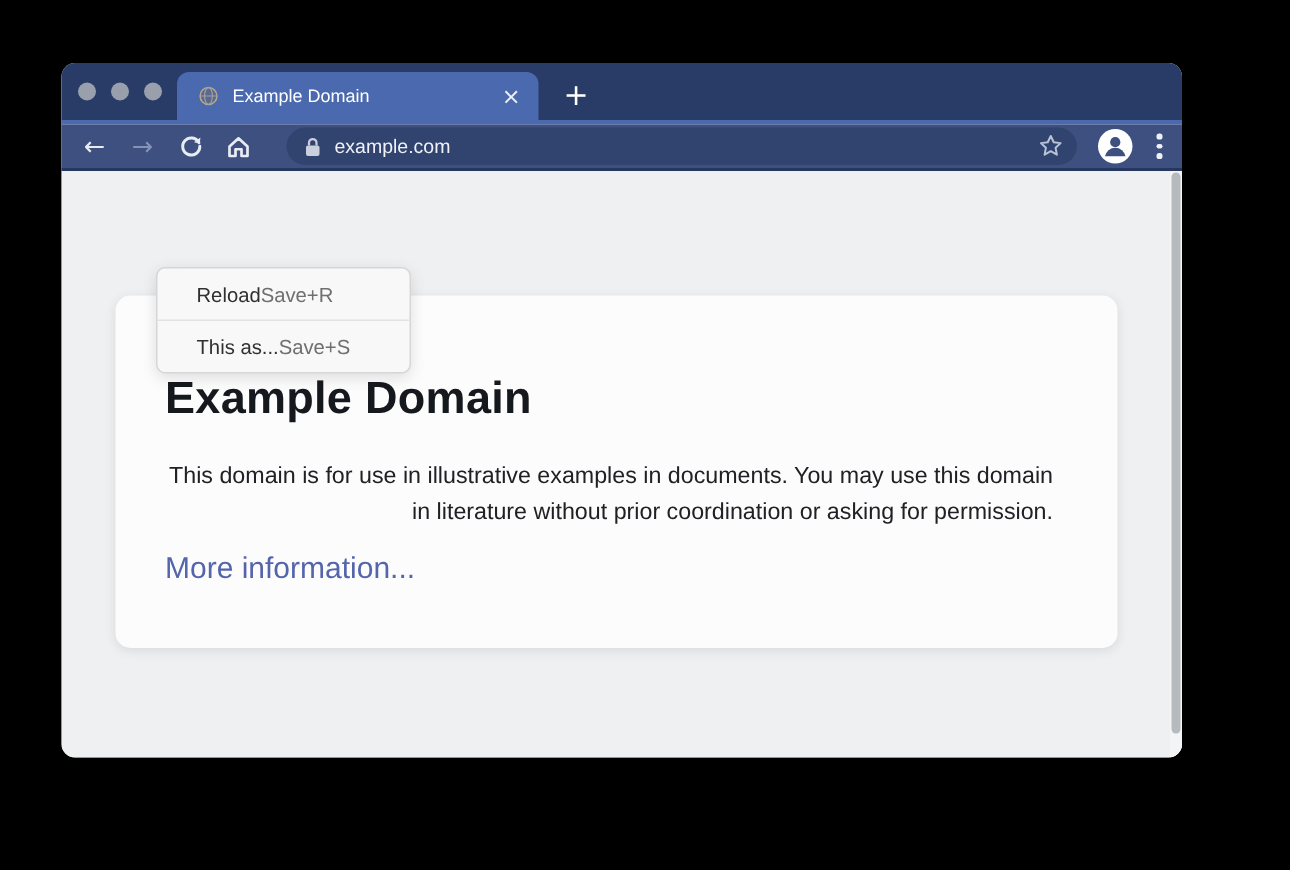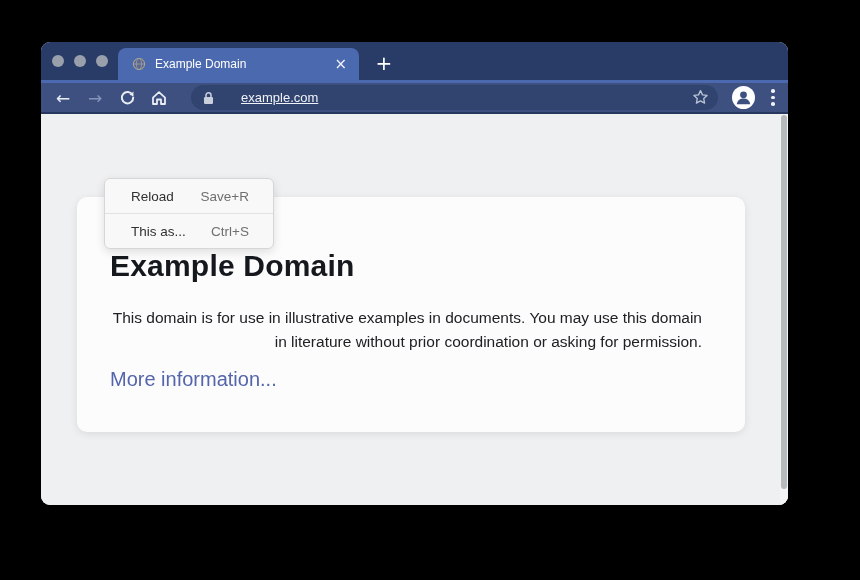--- a/index.html
+++ b/index.html
@@ -42,21 +42,21 @@
     width:24px;height:24px;margin-right:8px;flex:none;display:flex;
     align-items:center;justify-content:center;color:#e9ecf3;
     font-size:17px;font-family:"DejaVu Sans",sans-serif;
   }
   .nav-btn.dim{color:#8593b8;}
   .address-bar{
     margin-left:12px;width:527px;height:25px;background:var(--address-bar,#31446f);
     border-radius:13px;display:flex;align-items:center;padding:0 8px 0 12px;
     box-sizing:border-box;flex:none;
   }
-  .address-bar .url{color:#f0f2f7;font-size:13px;margin-left:27px;flex:1;text-decoration:underline;}
+  .address-bar .url{color:#f0f2f7;font-size:13px;margin-left:9px;flex:1;}
   .avatar-btn{margin-left:14px;width:23px;height:23px;border-radius:50%;background:#fff;
     display:flex;align-items:center;justify-content:center;flex:none;}
   .kebab{margin-left:13px;width:22px;display:flex;flex-direction:column;align-items:center;gap:3px;}
   .kebab i{width:3.5px;height:3.5px;border-radius:50%;background:#eef1f7;display:block;}
   
   .viewport{flex:1;position:relative;background:var(--viewport-bg,#eef0f1);overflow:hidden;}
   .scrollbar{position:absolute;right:0;top:0;width:8px;height:100%;background:#f3f4f5;}
   .scrollbar .thumb{position:absolute;left:1px;top:1px;width:6px;height:374px;background:#b7babd;border-radius:3px;}
   .card{
     position:absolute;left:36px;top:83px;width:668px;height:235px;background:#fcfcfd;
@@ -66,21 +66,21 @@
   .card h1{margin:0;font-size:30px;font-weight:700;color:#15181d;letter-spacing:.2px;}
   .card p{margin:23px 0 0 0;width:592px;font-size:15.5px;line-height:24px;color:#202124;text-align:right;}
   .card a{display:inline-block;margin-top:14px;font-size:20px;color:var(--link,#5565ab);text-decoration:none;}
   
   .context-menu{
     position:absolute;left:63px;top:64px;width:170px;background:#f8f8f8;
     border:1px solid #d6d6d6;border-radius:6px;box-shadow:0 3px 10px rgba(0,0,0,0.12);
     box-sizing:border-box;overflow:hidden;z-index:5;
   }
   .menu-item{
-    height:34px;display:flex;align-items:center;justify-content:space-between;
+    height:34px;display:flex;align-items:center;
     padding:0 24px 0 26px;font-size:13.5px;
   }
   .menu-item .label{color:#303030;}
   .menu-item .shortcut{color:#6f6f6f;}
   .menu-divider{height:1px;background:#e2e2e2;}
   svg{display:block;}
 </style>
 </head>
 <body>
 
@@ -153,21 +153,21 @@
     </div>
 
     <div class="context-menu">
       <div class="menu-item">
         <span class="label">Reload</span>
         <span class="shortcut">Save+R</span>
       </div>
       <div class="menu-divider"></div>
       <div class="menu-item">
         <span class="label">This as...</span>
-        <span class="shortcut">Ctrl+S</span>
+        <span class="shortcut">Save+S</span>
       </div>
     </div>
 
     <div class="scrollbar">
       <div class="thumb"></div>
     </div>
   </div>
 
 </div>
 

